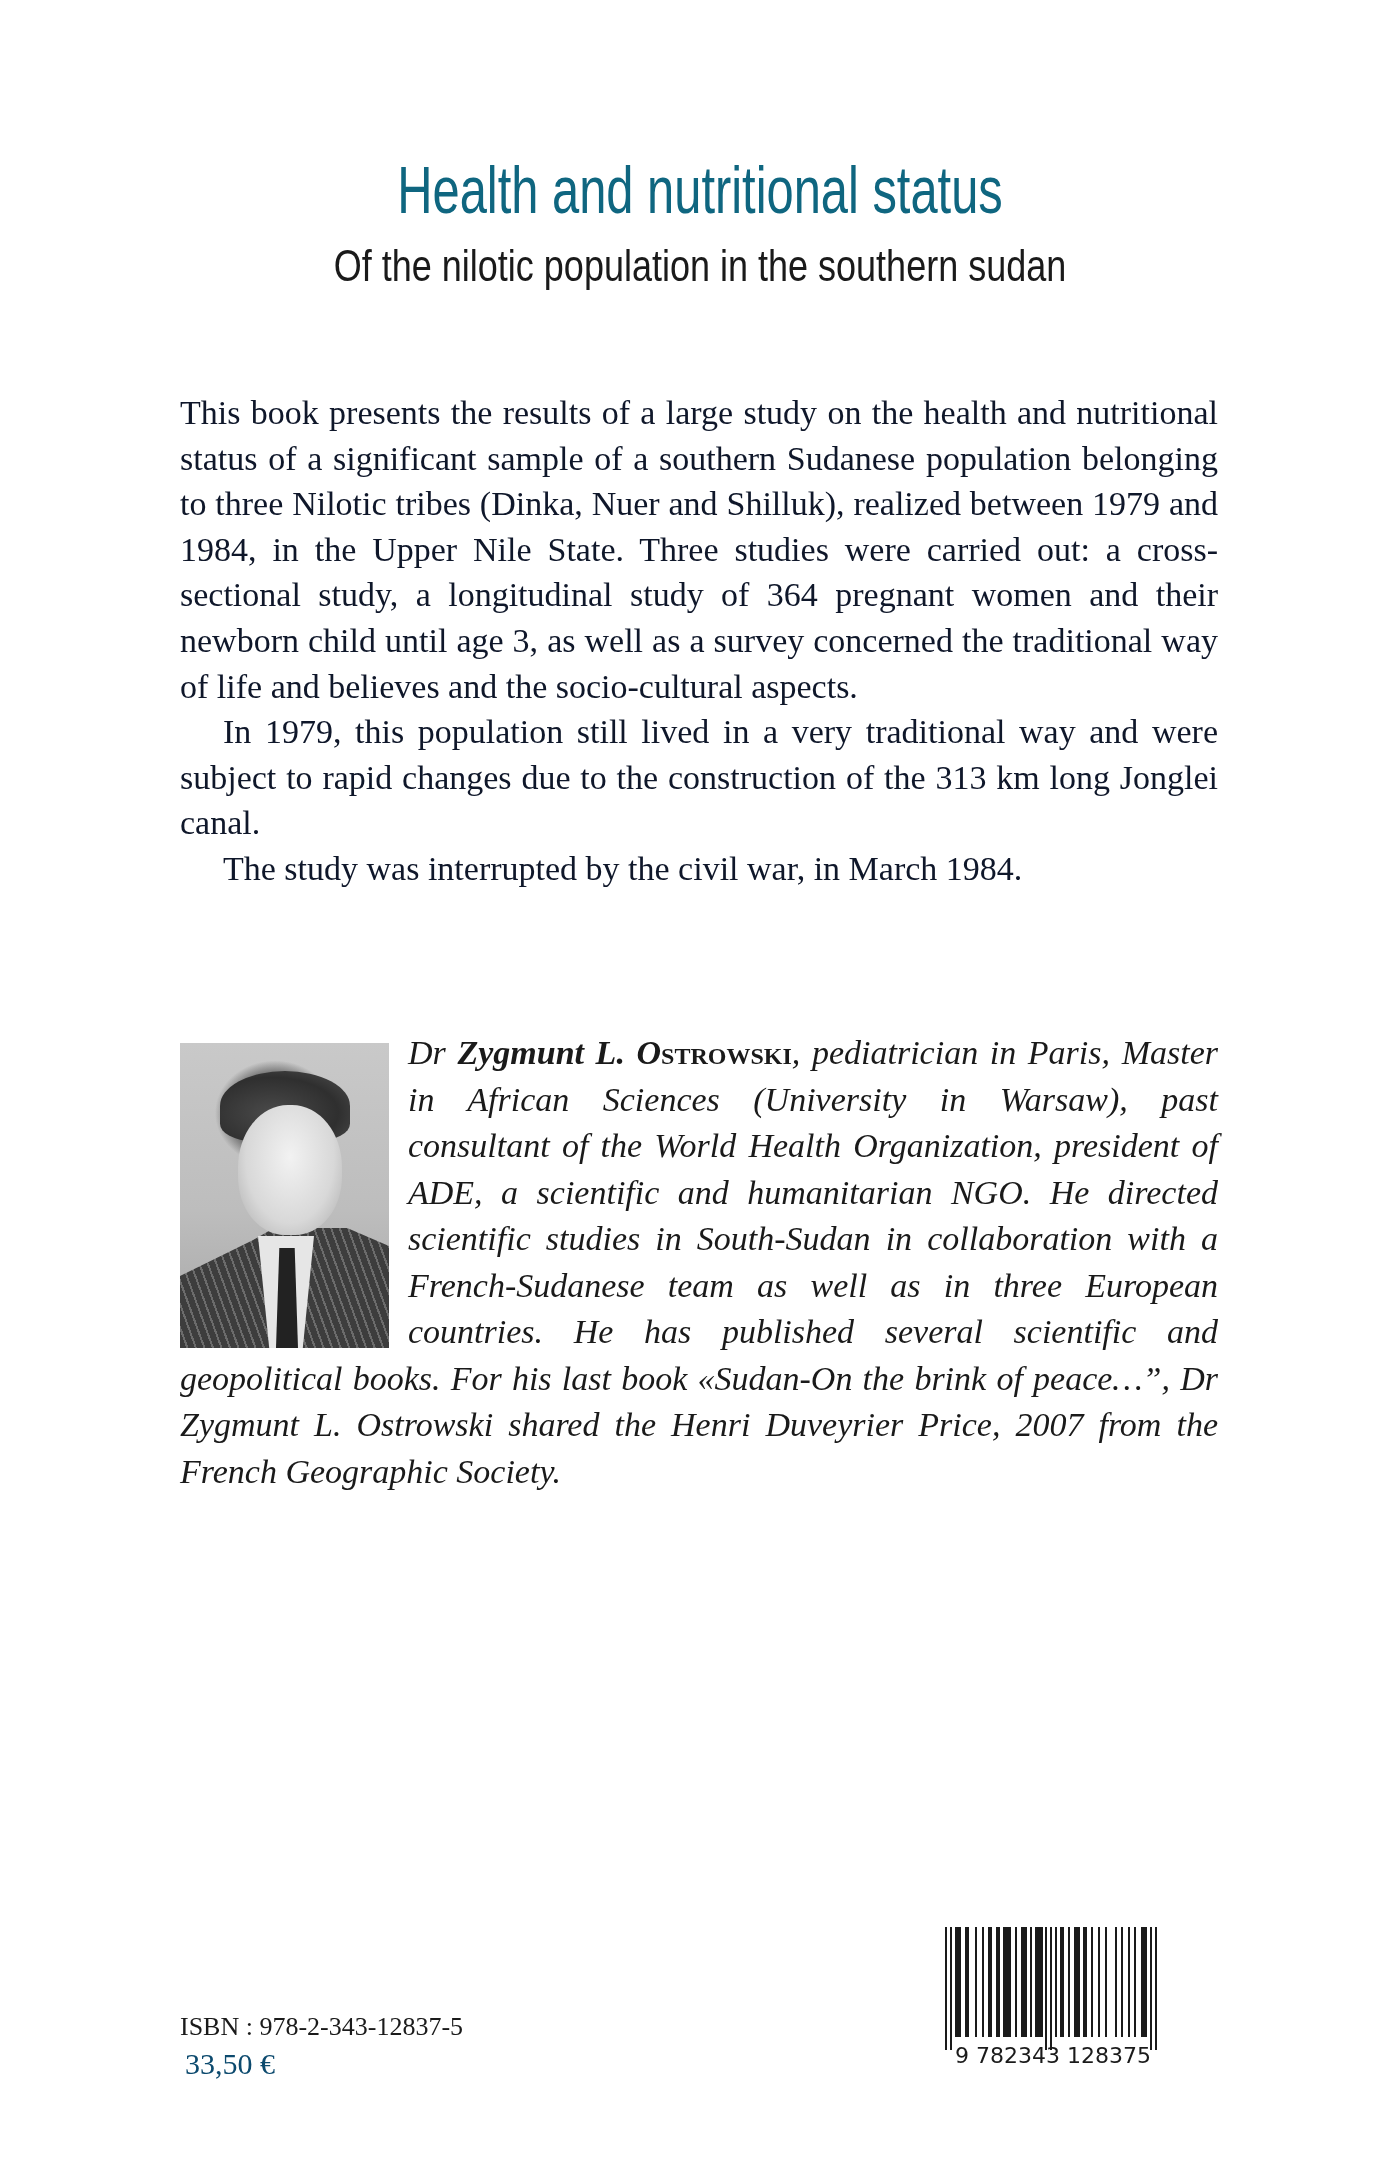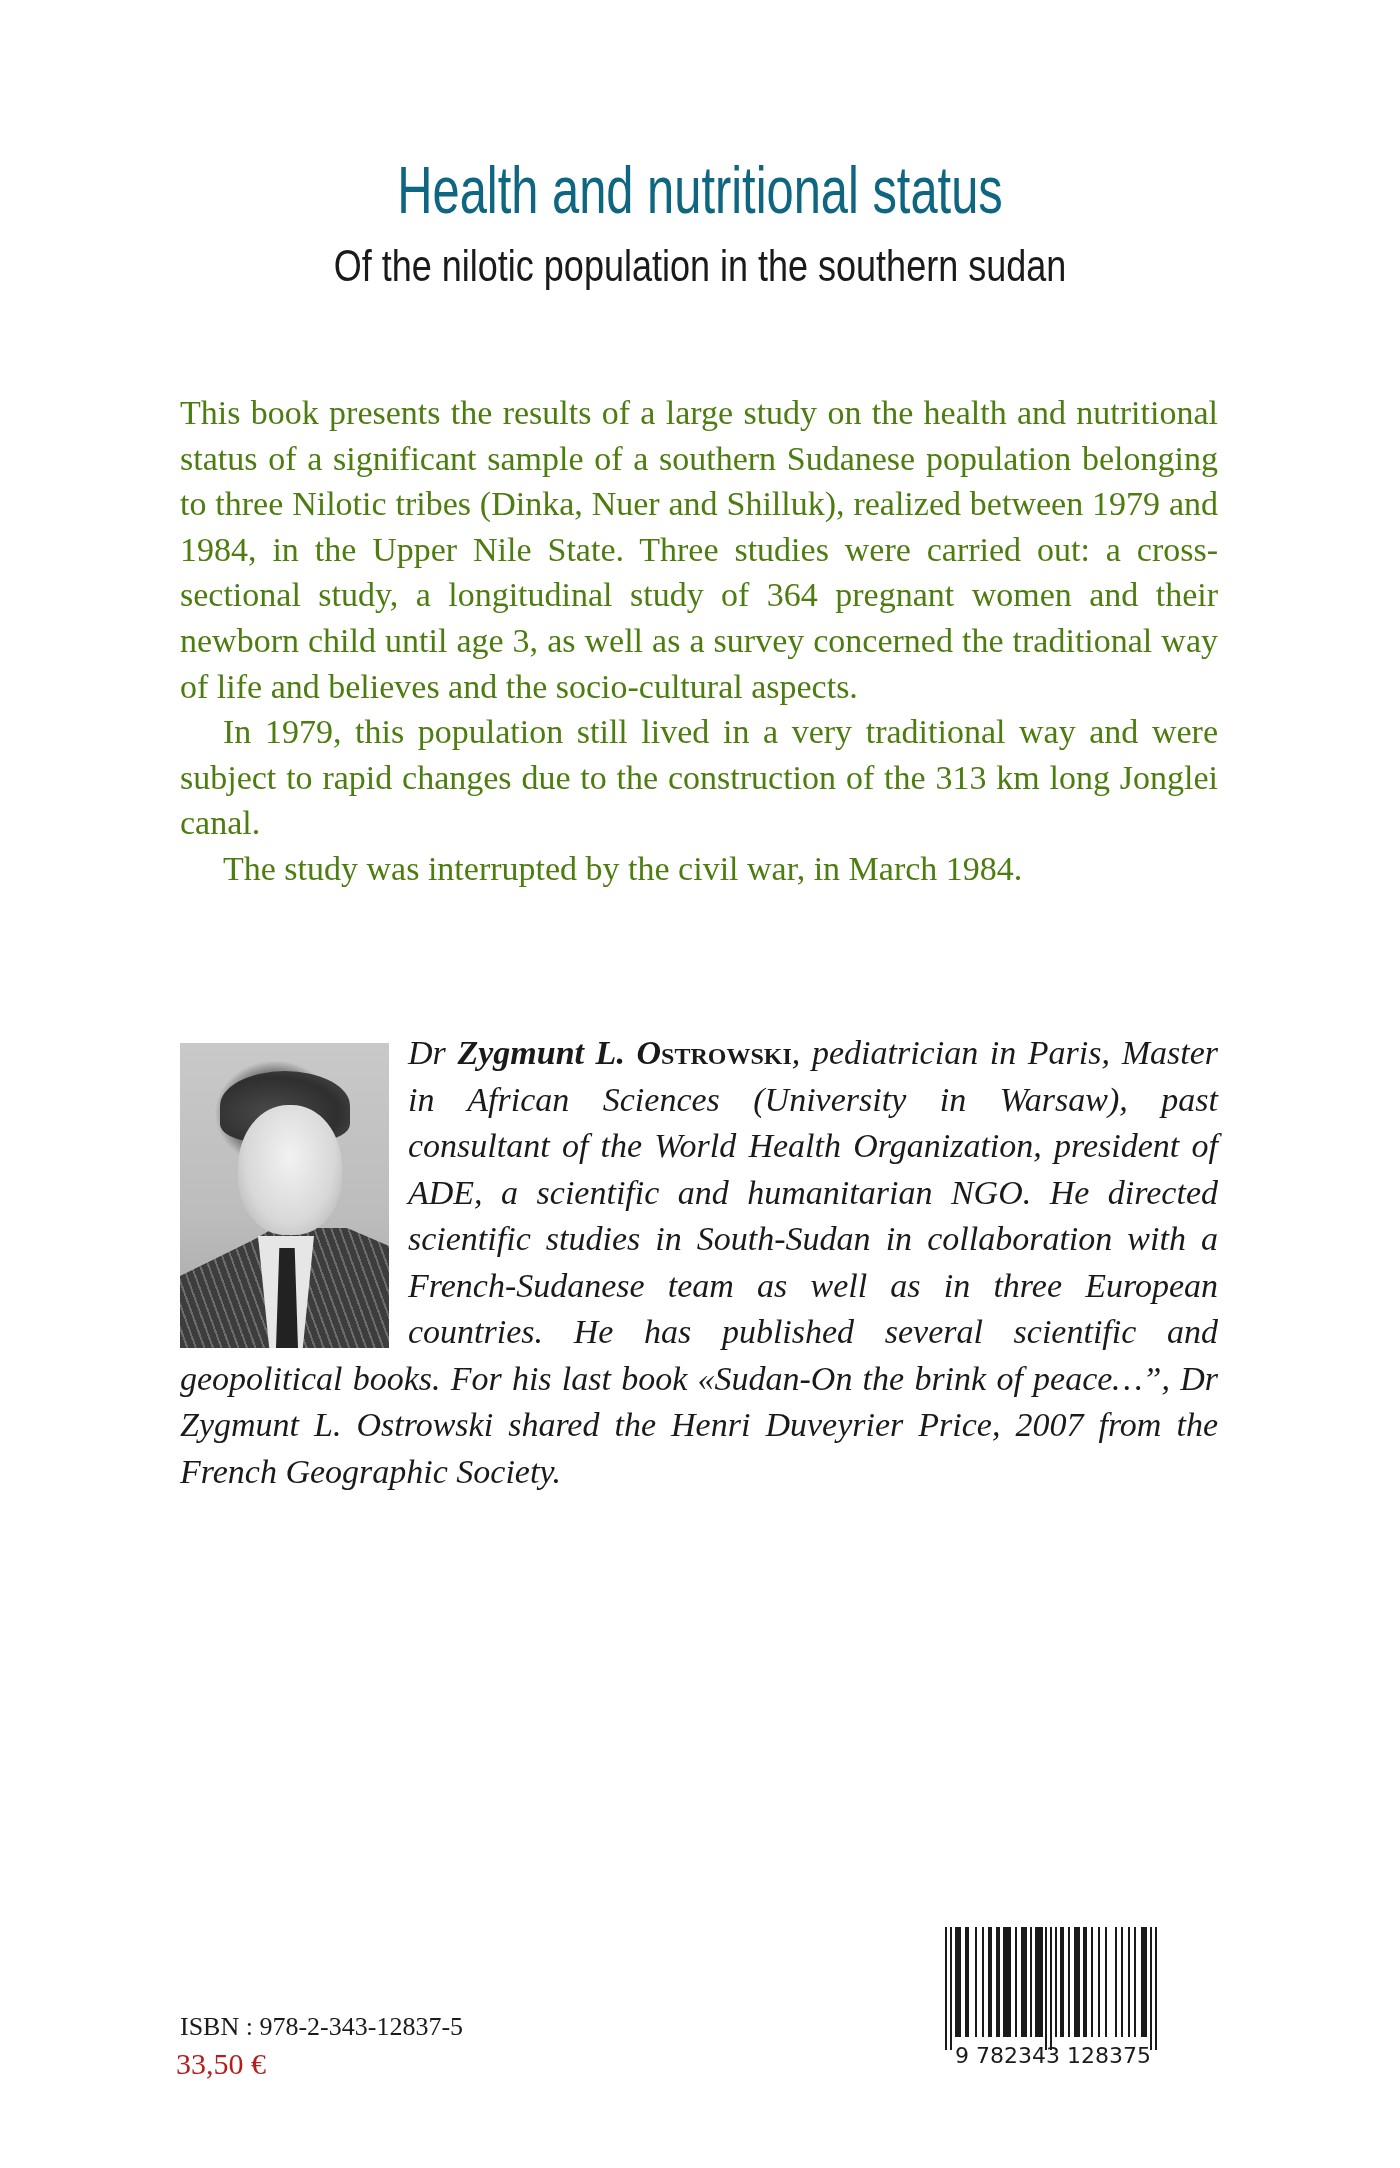--- a/index.html
+++ b/index.html
@@ -21,21 +21,21 @@
     font-size: 45px; line-height: 56px;
     color: #1a1a1a;
     transform: scaleX(0.80); transform-origin: 700px 0;
   }
 
   .blurb {
     position: absolute; left: 180px; top: 390px; width: 1038px;
     font-family: "Liberation Serif", serif;
     font-size: 34px; line-height: 45.6px;
     text-align: justify;
-    color: #4d7c0f;
+    color: #0f172a;
   }
   .blurb p { margin: 0; }
   .blurb p.indent { text-indent: 43px; }
 
   .bio {
     position: absolute; left: 180px; top: 1030px; width: 1038px;
     font-family: "Liberation Serif", serif;
     font-style: italic;
     font-size: 34px; line-height: 46.5px;
     text-align: justify;
@@ -81,24 +81,24 @@
   .smallcaps { font-variant: small-caps; font-style: normal; }
 
   .isbn {
     position: absolute; left: 180px; top: 2010px;
     font-family: "Liberation Serif", serif;
     font-size: 26px; line-height: 34px;
     color: #1a1a1a;
     text-align: right;
   }
   .price {
-    position: absolute; left: 176px; top: 2046px;
+    position: absolute; left: 185px; top: 2046px;
     font-family: "Liberation Serif", serif;
     font-size: 30px; line-height: 36px;
-    color: #b91c1c;
+    color: #0c4a6e;
   }
 
   .barcode {
     position: absolute; left: 925px; top: 1920px; width: 270px; height: 150px;
     background: #ffffff;
   }
   .barcode svg { display: block; }
   .barcode-digits {
     position: absolute; left: 0; top: 123px; width: 270px;
     font-family: "DejaVu Sans", sans-serif;

